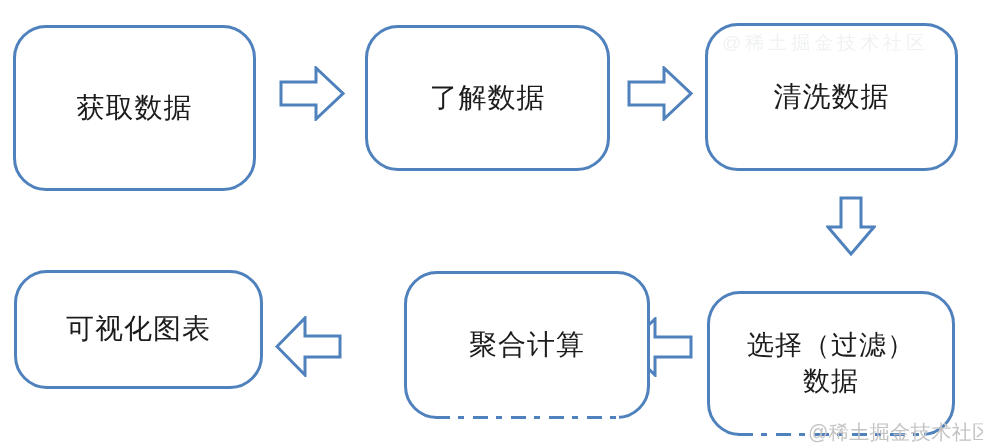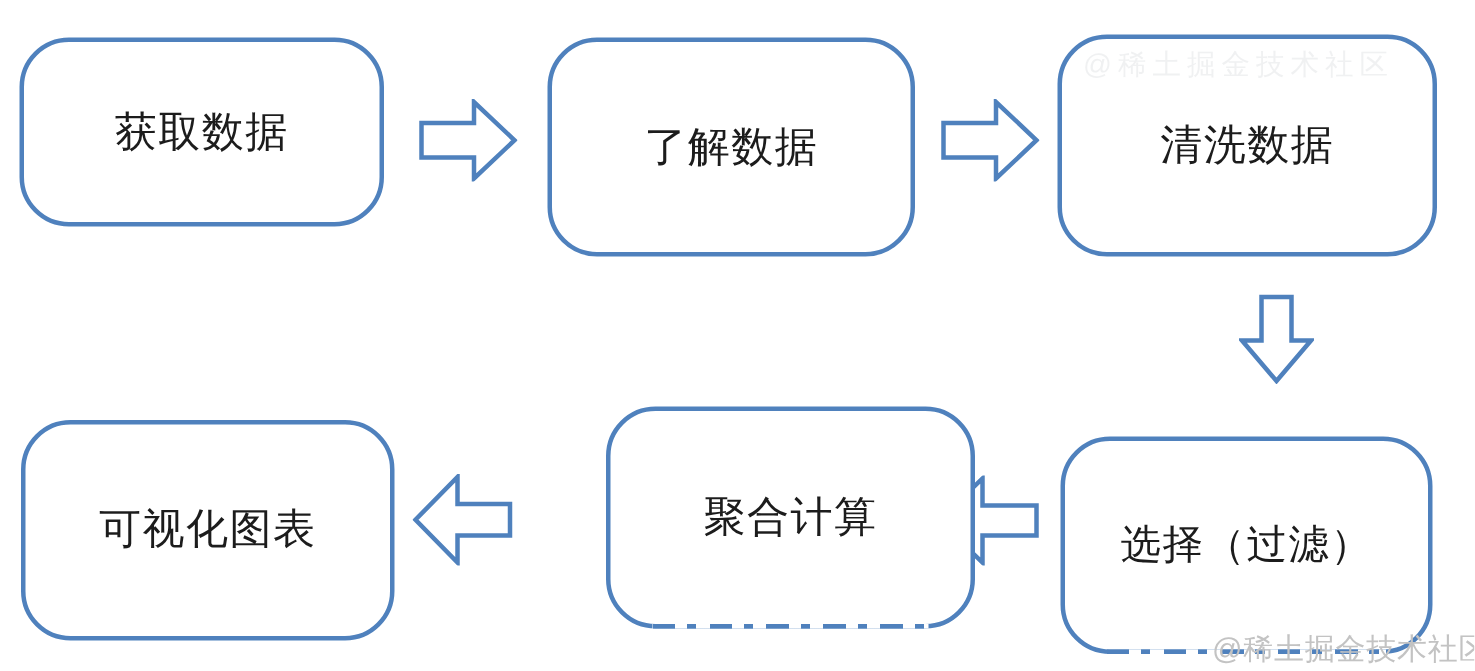--- a/index.html
+++ b/index.html
@@ -48,26 +48,26 @@
       var(--stroke) 23px 29px, #ffffff 29px 38px);
   }
   .flow-arrow { position: absolute; z-index: 1; }
   .flow-arrow svg { display: block; width: 100%; height: 100%; }
   .flow-arrow polygon {
     fill: var(--fill);
     stroke: var(--stroke);
     stroke-width: 3;
     stroke-linejoin: miter;
   }
-  .node-get        { left: 13px;  top: 25px;  width: 243px; height: 126px; }
+  .node-get        { left: 13px;  top: 25px;  width: 243px; height: 166px; }
   .node-understand { left: 365px; top: 25px;  width: 245px; height: 146px; }
   .node-clean      { left: 705px; top: 23px;  width: 253px; height: 148px; }
   .node-select     { left: 707px; top: 271px; width: 248px; height: 145px; margin-top: 20px; }
   .node-aggregate  { left: 365px; top: 271px; width: 246px; height: 148px; margin-left: 39px; }
-  .node-visualize  { left: 14px;  top: 280px; width: 249px; height: 147px; }
+  .node-visualize  { left: 14px;  top: 270px; width: 249px; height: 119px; font-family: Liberation Serif, serif; }
   .arrow-r1   { left: 279px; top: 66px;  width: 66px; height: 55px; }
   .arrow-r2   { left: 627px; top: 66px;  width: 66px; height: 55px; }
   .arrow-down { left: 826px; top: 196px; width: 50px; height: 60px; }
   .arrow-l1   { left: 624px; top: 317px; width: 69px; height: 60px; }
   .arrow-l2   { left: 275px; top: 316px; width: 67px; height: 61px; }
   .watermark-corner {
     position: absolute;
     left: 808px;
     top: 419px;
     font-size: 20px;
@@ -99,20 +99,21 @@
   <div class="node node-understand">
     <span>了解数据</span>
   </div>
 
   <div class="node node-clean">
     <span>清洗数据</span>
   </div>
 
   <div class="node node-select two-line dashed-bottom">
     <span>选择（过滤）</span>
+    <span>数据</span>
   </div>
 
   <div class="node node-aggregate dashed-bottom">
     <span>聚合计算</span>
   </div>
 
   <div class="node node-visualize">
     <span>可视化图表</span>
   </div>
 

